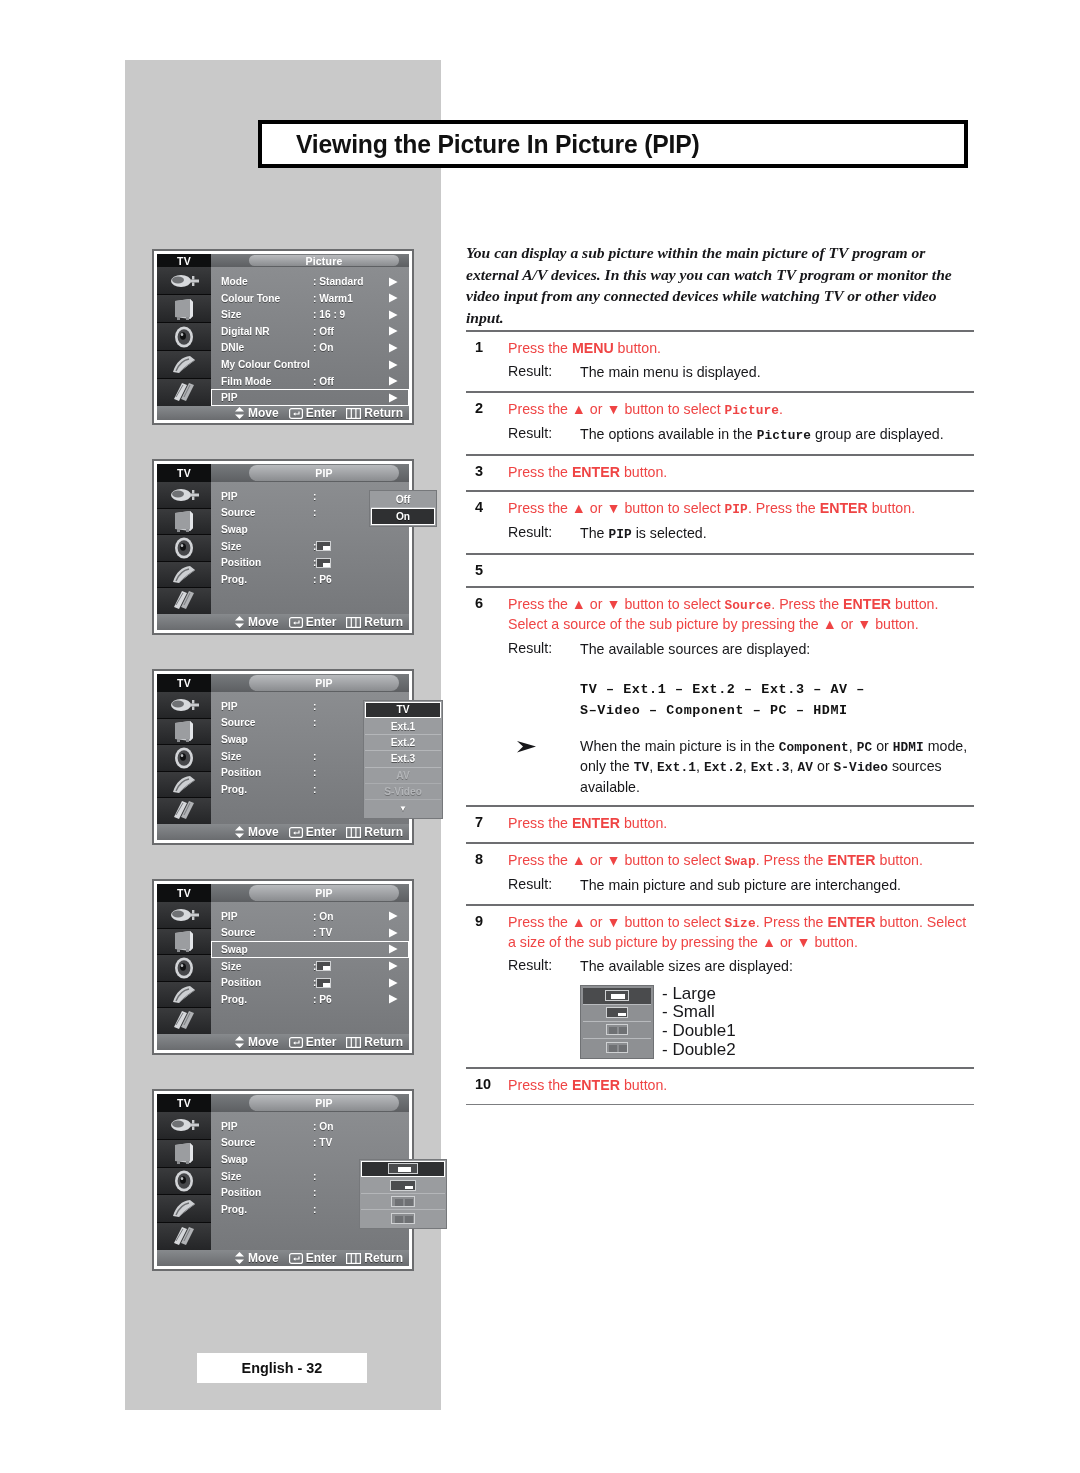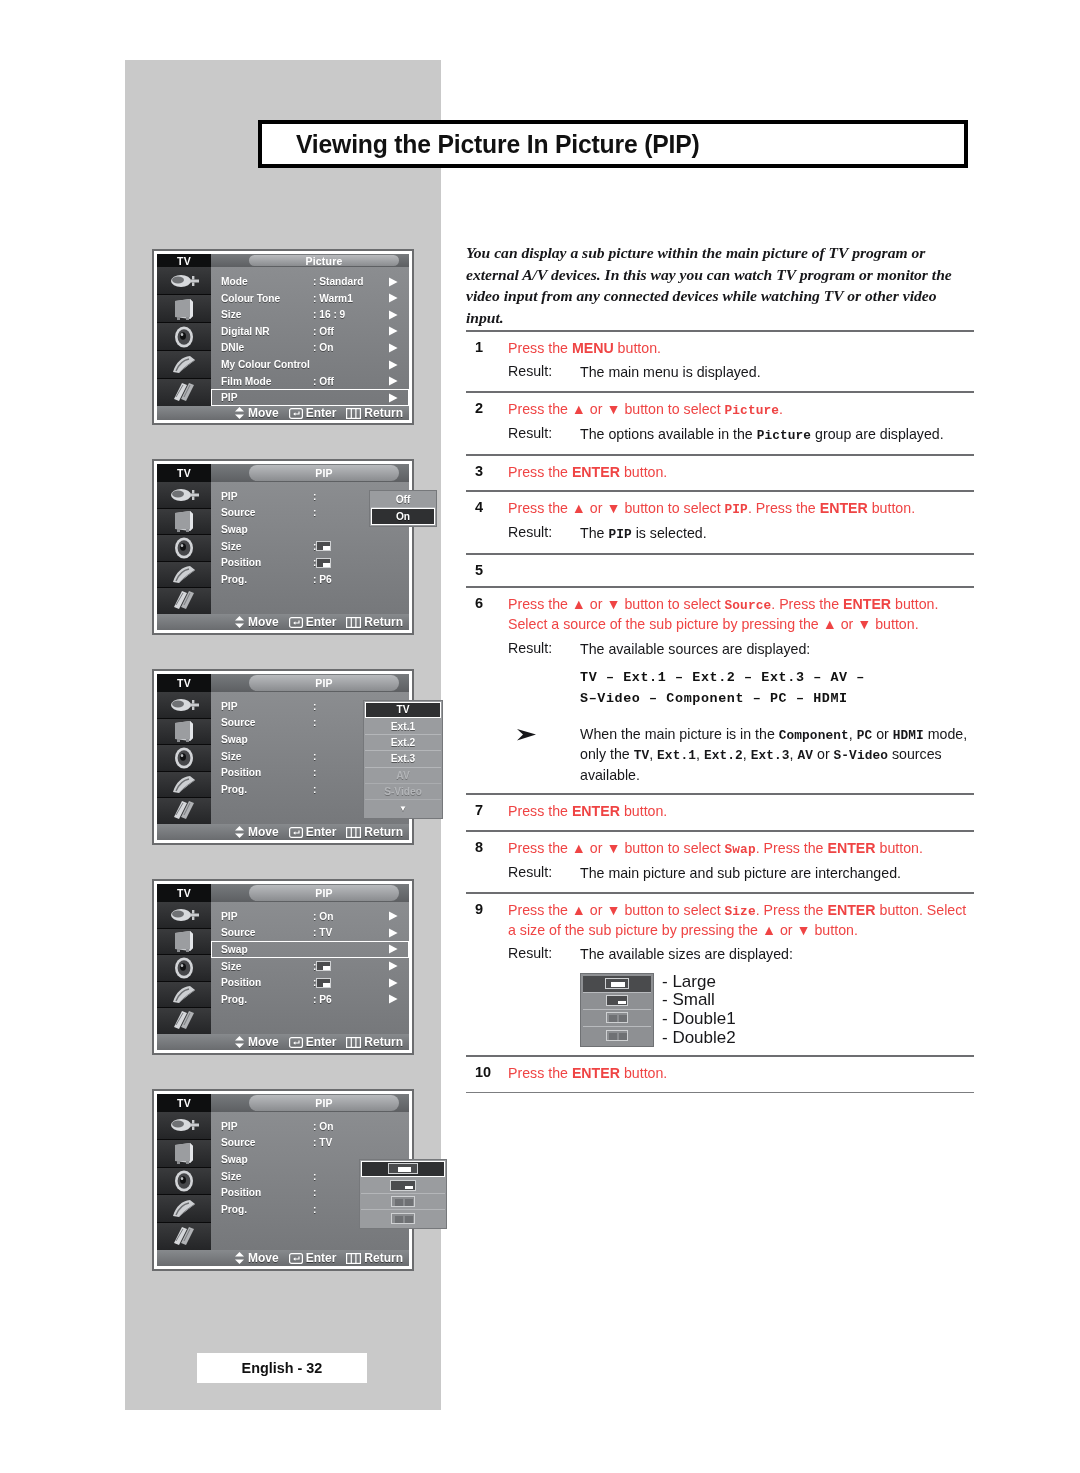--- a/index.html
+++ b/index.html
@@ -105,21 +105,21 @@
     font-weight:bold;
     font-size:12.8px;
     letter-spacing:0.1px;
   }
   .srclist{
     font-family:"Liberation Mono", monospace;
     font-weight:bold;
     font-size:13.4px;
     line-height:21px;
     letter-spacing:0.6px;
-    margin-top:8px;
+    margin-top:20px;
     margin-left:0px;
     color:#111;
   }
   .note{
     display:flex;
     margin-top:16px;
   }
   .note .arrowcell{
     width:72px; flex:0 0 72px;
     position:relative;

